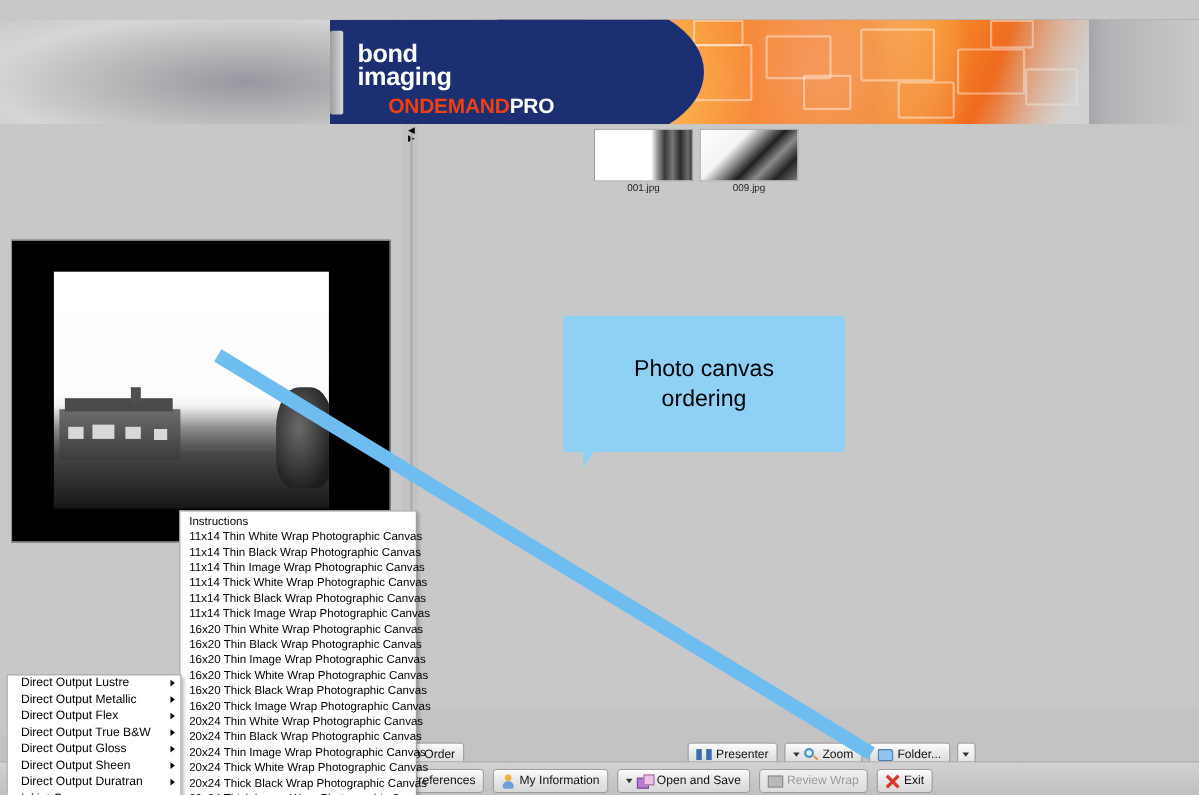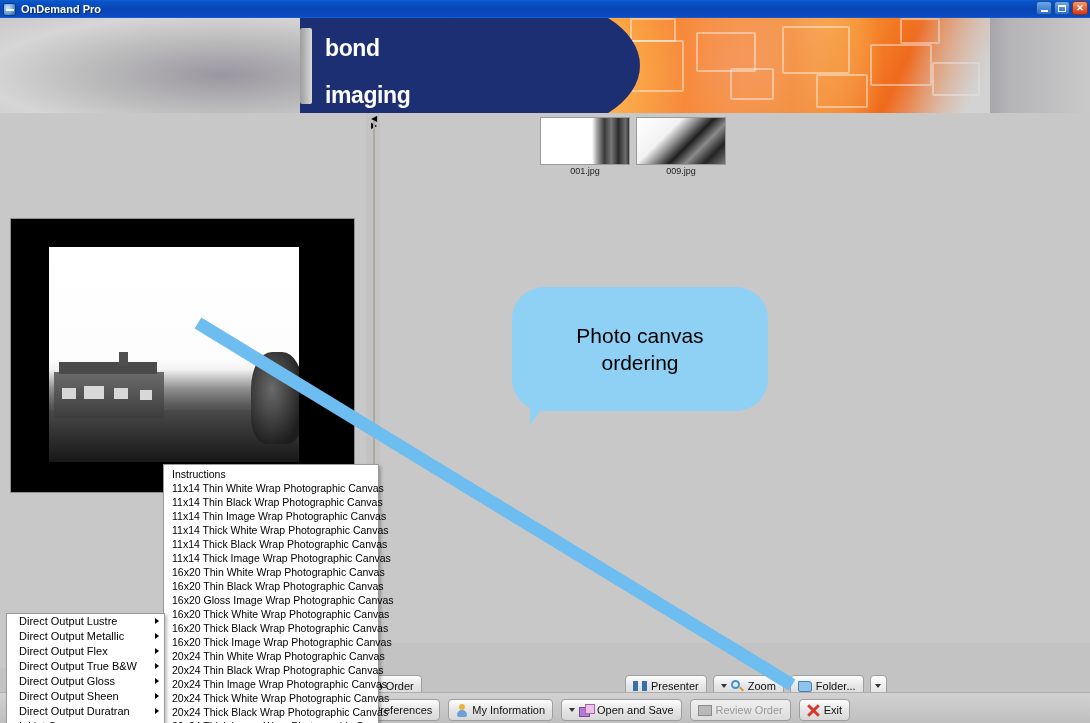--- a/index.html
+++ b/index.html
@@ -56,21 +56,21 @@
     background:
       radial-gradient(circle at 12% 60%, rgba(255,250,200,.95) 0%, rgba(255,190,80,.85) 18%, rgba(245,120,35,.85) 38%, rgba(235,95,25,.55) 60%, rgba(255,255,255,0) 75%),
       radial-gradient(circle at 52% 50%, rgba(255,255,255,.95) 0%, rgba(255,235,160,.65) 25%, rgba(255,255,255,0) 55%),
       linear-gradient(115deg,#f4661c 0%,#f98a2a 16%,#ffc055 32%,#fff3c9 46%,#ffd27a 58%,#f7912f 70%,#ef6a1d 82%,#d8d8d8 96%);
   }
   .banner-art .sq{position:absolute;border:2px solid rgba(255,255,255,.42);border-radius:2px;}
   .banner-fade{position:absolute;right:0;top:0;width:180px;height:95px;
     background:linear-gradient(to right,rgba(210,210,210,0) 0%,rgba(205,205,205,.75) 55%,#c9c9c9 100%);}
   .brand{position:absolute;left:325px;top:20px;color:#fff;z-index:5;}
   .brand .b1{font-size:23px;font-weight:bold;line-height:20px;letter-spacing:-.4px;}
-  .brand .b2{font-size:23px;font-weight:bold;line-height:22px;letter-spacing:-.4px;margin-top:26px;}
+  .brand .b2{font-size:23px;font-weight:bold;line-height:22px;letter-spacing:-.4px;}
   .brand .b3{font-size:19px;font-weight:bold;letter-spacing:-.2px;margin-top:7px;}
   .brand .b3 .on{color:#ef3f13;margin-left:28px;}
   .brand .b3 .pro{color:#fff;}
 
   
   .workarea{position:absolute;left:0;top:113px;width:1090px;height:610px;background:#c3c3c3;}
 
   
   .leftpanel{position:absolute;left:0;top:0;width:366px;height:580px;background:#c8c8c8;}
   .preview-box{
@@ -112,21 +112,21 @@
       linear-gradient(to bottom,#fbfbfb 0%,#f2f2f2 40%,#b9b9b9 48%,#4a4a4a 56%,#222 72%,#101010 100%);}
   .t-scene:after{content:"";position:absolute;left:18px;top:22px;width:36px;height:9px;background:#cfcfcf;}
   .t-scene3{position:absolute;inset:0;background:
       linear-gradient(to bottom,#fff 0%,#f6f6f6 45%,#c9c9c9 52%,#6a6a6a 60%,#2e2e2e 76%,#1a1a1a 100%);}
   .t-scene3:after{content:"";position:absolute;left:26px;top:21px;width:34px;height:8px;background:#e2e2e2;}
   .t-rock{position:absolute;inset:0;background:
       linear-gradient(135deg,#fff 0%,#f3f3f3 34%,#8d8d8d 46%,#1f1f1f 58%,#8a8a8a 70%,#242424 84%,#777 100%);}
 
   
   .callout{position:absolute;left:512px;top:174px;width:256px;height:124px;background:#8fd0f5;
-    border-radius:32px;display:flex;align-items:center;justify-content:center;z-index:30;}
+    border-radius:2px;display:flex;align-items:center;justify-content:center;z-index:30;}
   .callout-text{font-size:21px;color:#000;text-align:center;line-height:27px;}
   .callout-tail{position:absolute;left:530px;top:276px;width:0;height:0;z-index:29;
     border-left:22px solid #8fd0f5;border-top:6px solid transparent;border-bottom:30px solid transparent;}
   .pointer-line{position:absolute;left:180px;top:190px;width:620px;height:420px;z-index:28;pointer-events:none;}
 
   
   .ctxmenu{
     position:absolute;left:6px;top:500px;width:157px;background:#fff;
     border:1px solid #9a9a9a;box-shadow:2px 2px 3px rgba(0,0,0,.25);z-index:40;font-size:11px;
   }
@@ -197,33 +197,20 @@
   .ic-present:after{content:"";position:absolute;right:0;top:1px;width:5px;height:10px;background:#3a6ea8;}
   .ic-mag{width:13px;height:13px;position:relative;}
   .ic-mag:before{content:"";position:absolute;left:0;top:0;width:9px;height:9px;border:2px solid #4a8fd0;border-radius:50%;box-sizing:border-box;background:#dff0ff;}
   .ic-mag:after{content:"";position:absolute;left:8px;top:8px;width:5px;height:2px;background:#d79a33;transform:rotate(45deg);}
 </style>
 </head>
 <body>
 
 <div class="app">
 
-  <div class="titlebar">
-    <div class="tb-icon"></div>
-    <div class="tb-title">OnDemand Pro</div>
-    <div class="tb-buttons">
-      <div class="tb-btn">
-          <div class="min"></div>
-        </div>
-      <div class="tb-btn">
-          <div class="max"></div>
-        </div>
-      <div class="tb-btn close">✕</div>
-    </div>
-  </div>
 
   <div class="banner">
     <div class="banner-grey"></div>
     <div class="banner-art">
       <div class="sq" style="left:30px;top:12px;width:46px;height:30px;"></div>
       <div class="sq" style="left:86px;top:30px;width:62px;height:40px;"></div>
       <div class="sq" style="left:120px;top:6px;width:34px;height:24px;"></div>
       <div class="sq" style="left:170px;top:22px;width:80px;height:48px;"></div>
       <div class="sq" style="left:200px;top:0px;width:42px;height:20px;"></div>
       <div class="sq" style="left:266px;top:14px;width:56px;height:36px;"></div>
@@ -296,21 +283,21 @@
     <div class="submenu">
       <div class="sub-item">Instructions</div>
       <div class="sub-item">11x14 Thin White Wrap Photographic Canvas</div>
       <div class="sub-item">11x14 Thin Black Wrap Photographic Canvas</div>
       <div class="sub-item">11x14 Thin Image Wrap Photographic Canvas</div>
       <div class="sub-item">11x14 Thick White Wrap Photographic Canvas</div>
       <div class="sub-item">11x14 Thick Black Wrap Photographic Canvas</div>
       <div class="sub-item">11x14 Thick Image Wrap Photographic Canvas</div>
       <div class="sub-item">16x20 Thin White Wrap Photographic Canvas</div>
       <div class="sub-item">16x20 Thin Black Wrap Photographic Canvas</div>
-      <div class="sub-item">16x20 Gloss Image Wrap Photographic Canvas</div>
+      <div class="sub-item">16x20 Thin Image Wrap Photographic Canvas</div>
       <div class="sub-item">16x20 Thick White Wrap Photographic Canvas</div>
       <div class="sub-item">16x20 Thick Black Wrap Photographic Canvas</div>
       <div class="sub-item">16x20 Thick Image Wrap Photographic Canvas</div>
       <div class="sub-item">20x24 Thin White Wrap Photographic Canvas</div>
       <div class="sub-item">20x24 Thin Black Wrap Photographic Canvas</div>
       <div class="sub-item">20x24 Thin Image Wrap Photographic Canvas</div>
       <div class="sub-item">20x24 Thick White Wrap Photographic Canvas</div>
       <div class="sub-item">20x24 Thick Black Wrap Photographic Canvas</div>
       <div class="sub-item">20x24 Thick Image Wrap Photographic Canvas</div>
 
@@ -386,21 +373,21 @@
       <span class="ic-person"></span>
       <span>My Information</span>
     </div>
     <div class="xpbtn">
       <span class="caret"></span>
       <span class="ic-open"></span>
       <span>Open and Save</span>
     </div>
     <div class="xpbtn dis">
       <span class="ic-box"></span>
-      <span>Review Order</span>
+      <span>Review Wrap</span>
     </div>
     <div class="xpbtn">
       <span class="ic-x"></span>
       <span>Exit</span>
     </div>
   </div>
 
 </div>
 
 </body></html>

